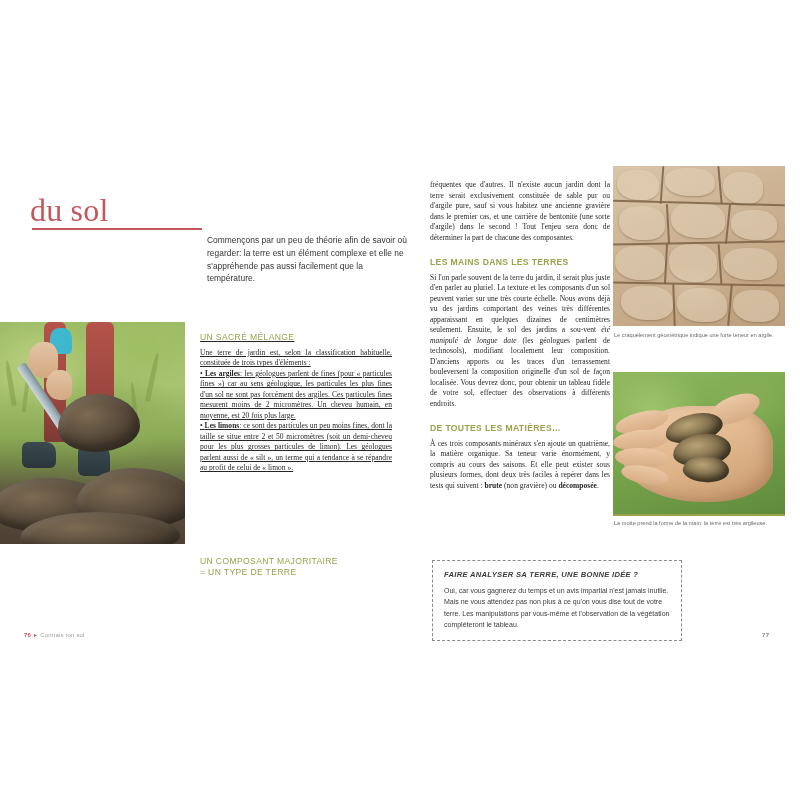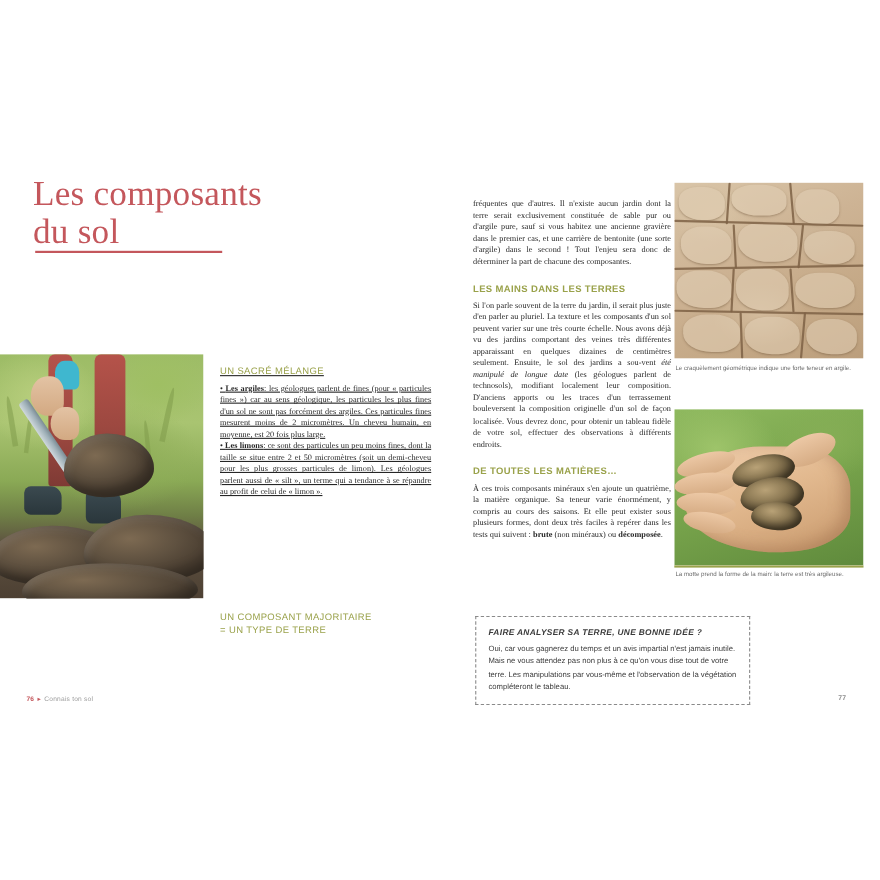--- a/index.html
+++ b/index.html
@@ -253,25 +253,26 @@
     border-radius: 55% 45% 50% 45% / 60% 50% 50% 40%;
     box-shadow: inset -3px -3px 8px rgba(0,0,0,.4);
   }
 </style>
 </head>
 <body>
 
 <div class="spread">
 
   <div class="title">
-    <span>Les composants</span><br>
+    <br>
     <span>du sol</span>
   </div>
   <div class="title-rule"></div>
 
+  <div class="intro">Commençons par un peu de théorie afin de savoir où regarder: la terre est un élément complexe et elle ne s'appréhende pas aussi facilement que la température.</div>
 
   <div class="photo" id="photo-digging">
     <div class="ph-grass"></div>
     <div class="ph-blade" style="left:8px;  top:38px; width:5px;  height:46px; transform:rotate(-9deg);"></div>
     <div class="ph-blade" style="left:24px; top:52px; width:4px;  height:38px; transform:rotate(7deg);"></div>
     <div class="ph-blade" style="left:150px;top:30px; width:5px;  height:50px; transform:rotate(12deg);"></div>
     <div class="ph-blade" style="left:132px;top:60px; width:4px;  height:40px; transform:rotate(-6deg);"></div>
     <div class="ph-leg" style="left:44px; top:0px;  width:22px; height:120px;"></div>
     <div class="ph-leg" style="left:86px; top:0px;  width:28px; height:112px;"></div>
     <div class="ph-sleeve" style="left:50px; top:6px;  width:22px; height:26px;"></div>
@@ -281,37 +282,38 @@
     <div class="ph-boot" style="left:22px; top:120px;width:34px; height:26px;"></div>
     <div class="ph-boot" style="left:78px; top:124px;width:32px; height:30px;"></div>
     <div class="ph-soilmound" style="left:58px; top:72px; width:82px; height:58px;"></div>
     <div class="ph-soilmound" style="left:-10px;top:156px;width:120px;height:54px;"></div>
     <div class="ph-soilmound" style="left:76px; top:146px;width:120px;height:62px;"></div>
     <div class="ph-soilmound" style="left:20px; top:190px;width:160px;height:44px;"></div>
   </div>
 
   <div class="col" id="col1">
     <div class="heading">UN SACRÉ MÉLANGE</div>
+    <p>Une terre de jardin est, selon la classification habituelle, constituée de trois types d'éléments :</p>
     <p>• <span class="b">Les argiles</span><span>: les géologues parlent de fines (pour « particules fines ») car au sens géologique, les particules les plus fines d'un sol ne sont pas forcément des argiles. Ces particules fines mesurent moins de 2 micromètres. Un cheveu humain, en moyenne, est 20 fois plus large.</span></p>
     <p>• <span class="b">Les limons</span><span>: ce sont des particules un peu moins fines, dont la taille se situe entre 2 et 50 micromètres (soit un demi-cheveu pour les plus grosses particules de limon). Les géologues parlent aussi de « silt », un terme qui a tendance à se répandre au profit de celui de « limon ».</span></p>
   </div>
 
   <div class="col" id="col1b">
     <div class="heading">
       <span>UN COMPOSANT MAJORITAIRE</span><br>
       <span>= UN TYPE DE TERRE</span>
     </div>
   </div>
 
   <div class="col" id="col2">
     <p>fréquentes que d'autres. Il n'existe aucun jardin dont la terre serait exclusivement constituée de sable pur ou d'argile pure, sauf si vous habitez une ancienne gravière dans le premier cas, et une carrière de bentonite (une sorte d'argile) dans le second ! Tout l'enjeu sera donc de déterminer la part de chacune des composantes.</p>
     <div class="heading gap-top">LES MAINS DANS LES TERRES</div>
     <p><span>Si l'on parle souvent de la terre du jardin, il serait plus juste d'en parler au pluriel. La texture et les composants d'un sol peuvent varier sur une très courte échelle. Nous avons déjà vu des jardins comportant des veines très différentes apparaissant en quelques dizaines de centimètres seulement. Ensuite, le sol des jardins a sou-vent </span><span class="i">été manipulé de longue date</span><span> (les géologues parlent de technosols), modifiant localement leur composition. D'anciens apports ou les traces d'un terrassement bouleversent la composition originelle d'un sol de façon localisée. Vous devrez donc, pour obtenir un tableau fidèle de votre sol, effectuer des observations à différents endroits.</span></p>
     <div class="heading gap-top">DE TOUTES LES MATIÈRES…</div>
-    <p><span>À ces trois composants minéraux s'en ajoute un quatrième, la matière organique. Sa teneur varie énormément, y compris au cours des saisons. Et elle peut exister sous plusieurs formes, dont deux très faciles à repérer dans les tests qui suivent : </span><span class="b">brute</span><span> (non minéraux) ou </span><span class="b">décomposée</span><span>.</span></p>
+    <p><span>À ces trois composants minéraux s'en ajoute un quatrième, la matière organique. Sa teneur varie énormément, y compris au cours des saisons. Et elle peut exister sous plusieurs formes, dont deux très faciles à repérer dans les tests qui suivent : </span><span class="b">brute</span><span> (non gravière) ou </span><span class="b">décomposée</span><span>.</span></p>
   </div>
 
   <div class="photo" id="photo-cracked">
     <div class="ph-dry"></div>
     <div class="plate" style="left:4px;  top:4px;  width:42px; height:30px;"></div>
     <div class="plate" style="left:52px; top:2px;  width:50px; height:28px;"></div>
     <div class="plate" style="left:110px;top:6px;  width:40px; height:32px;"></div>
     <div class="plate" style="left:6px;  top:40px; width:46px; height:34px;"></div>
     <div class="plate" style="left:58px; top:36px; width:54px; height:36px;"></div>
     <div class="plate" style="left:118px;top:44px; width:46px; height:30px;"></div>

